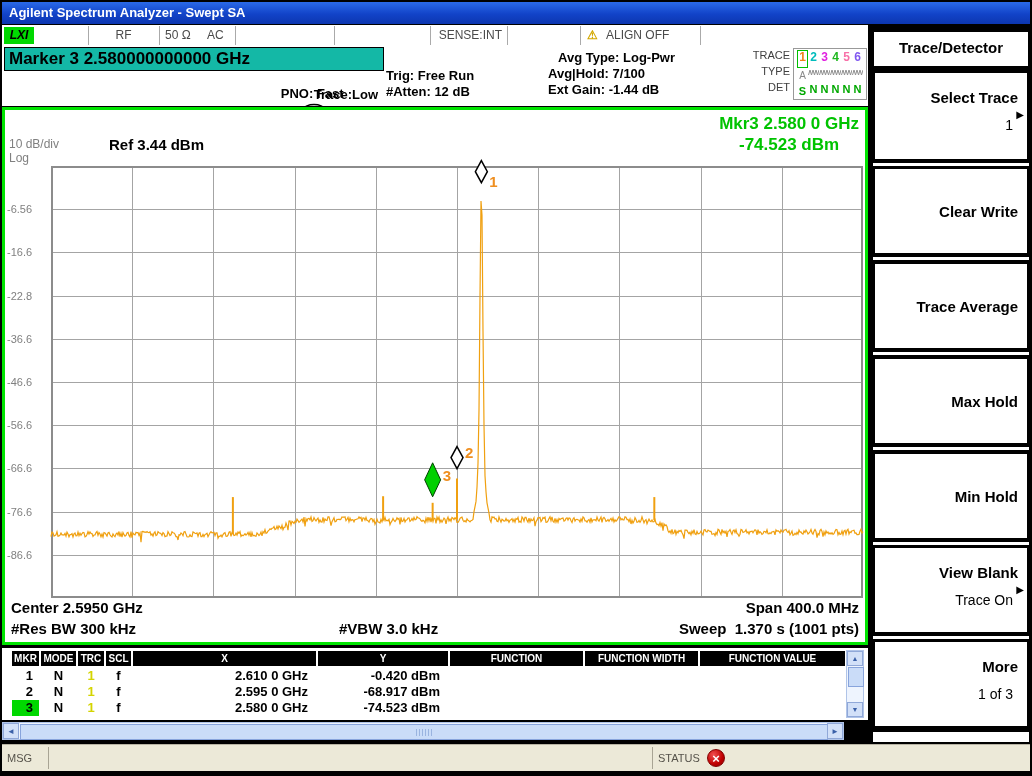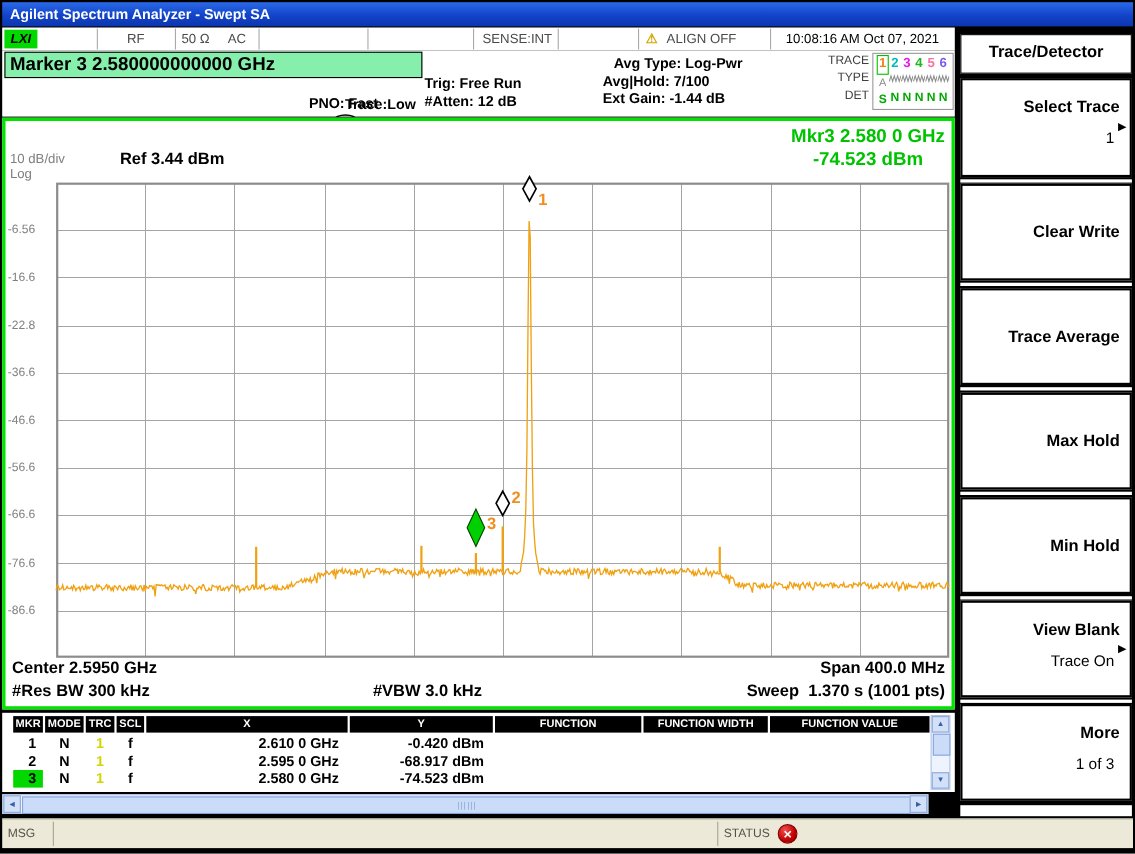--- a/index.html
+++ b/index.html
@@ -11,21 +11,21 @@
     background:linear-gradient(180deg,#2a6ae8 0%,#1243c8 55%,#0c36b0 100%);
     color:#fff;font-weight:bold;font-size:13px;line-height:22px;padding-left:7px;box-sizing:border-box;}
   
   #infobar{left:2px;top:25px;width:866px;height:21px;background:#fff;color:#4a4a4a;font-size:12px;}
   #infobar .cell{position:absolute;top:0;height:21px;line-height:21px;}
   .lxi-badge{position:absolute;left:2px;top:2px;width:30px;height:17px;background:#00d800;
     color:#000;font-weight:bold;font-style:italic;font-size:12px;text-align:center;line-height:17px;}
   .ibar-div{position:absolute;top:1px;width:1px;height:19px;background:#aaa;}
   
   #headerband{left:2px;top:46px;width:866px;height:60px;background:#fff;color:#000;}
-  #active-fn-box{position:absolute;left:2px;top:1px;width:374px;height:22px;background:#86efac;
+  #active-fn-box{position:absolute;left:2px;top:1px;width:374px;height:22px;background:#14b8a6;
     border:1px solid #000;font-size:17px;font-weight:bold;line-height:22px;padding-left:4px;box-sizing:content-box;}
   .hdr13{font-size:13px;font-weight:bold;position:absolute;white-space:pre;}
   .lg-label{position:absolute;left:706px;width:82px;text-align:right;font-size:11px;color:#404040;}
   #legend-values{position:absolute;left:791px;top:2px;width:74px;height:52px;border:1px solid #999;
     display:flex;justify-content:space-between;padding:1px 3px;box-sizing:border-box;}
   .lg-col{width:11px;text-align:center;}
   .lg-num{display:block;font-size:12px;font-weight:bold;height:16px;line-height:15px;}
   .lg-num.sel{border:1px solid #00c000;line-height:13px;}
   .lg-type{display:block;height:16px;font-size:10px;color:#888;line-height:16px;}
   .lg-det{display:block;height:16px;font-size:11px;font-weight:bold;color:#00a800;line-height:14px;}
@@ -84,21 +84,20 @@
   <div class="ibar-div" style="left:428px"></div>
   <div class="ibar-div" style="left:505px"></div>
   <div class="ibar-div" style="left:578px"></div>
   <div class="ibar-div" style="left:698px"></div>
   <span class="cell" style="left:86px;width:71px;text-align:center">RF</span>
   <span class="cell" style="left:163px;width:40px">50 Ω</span>
   <span class="cell" style="left:205px;width:26px">AC</span>
   <span class="cell" style="left:428px;width:72px;text-align:right">SENSE:INT</span>
   <span class="cell" style="left:585px;width:16px;color:#d4a800;font-weight:bold">⚠</span>
   <span class="cell" style="left:604px;width:90px">ALIGN OFF</span>
-  <span class="cell" style="left:698px;width:168px;text-align:center;color:#000">10:08:16 AM Oct 07, 2021</span>
 </div>
 
 <div id="headerband" class="abs">
   <div id="active-fn-box">
     <span>Marker 3 2.580000000000 GHz</span>
   </div>
   <div class="hdr13" style="left:230px;top:25px;width:146px;text-align:center">
     <span>PNO: Fast</span>
     <svg width="26" height="12" viewBox="0 0 26 12" style="vertical-align:-2px;margin-left:5px">
       <ellipse cx="12" cy="6" rx="10" ry="4.5" fill="none" stroke="#000" stroke-width="1.4"></ellipse>

